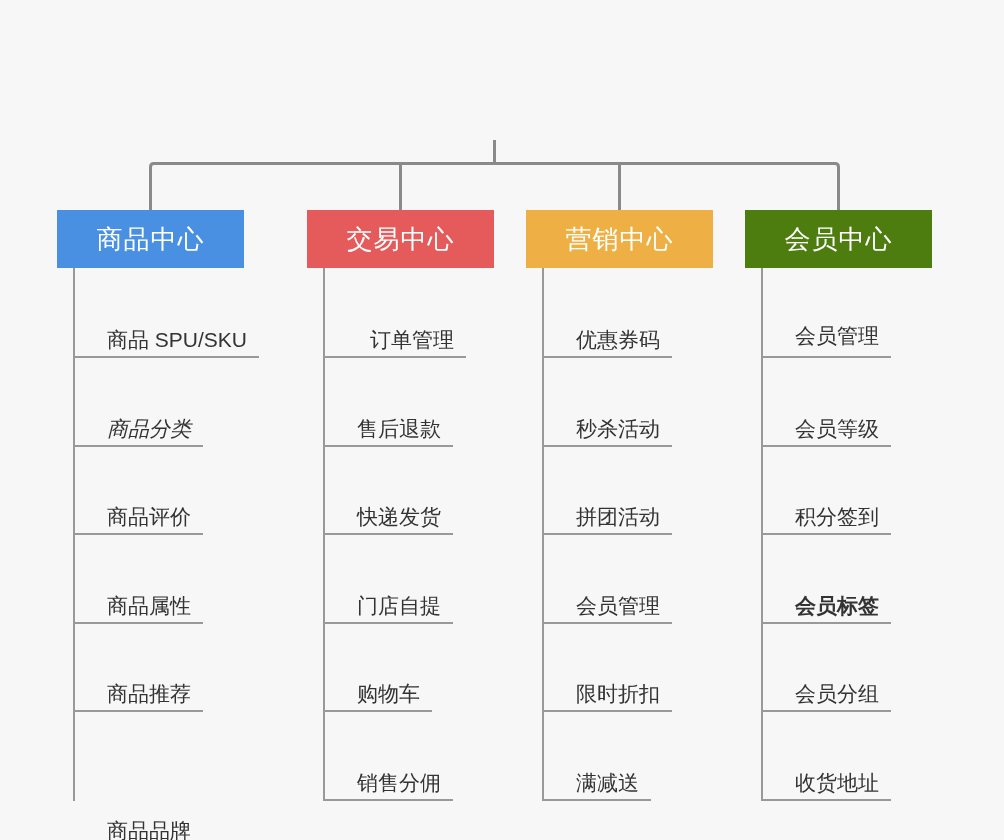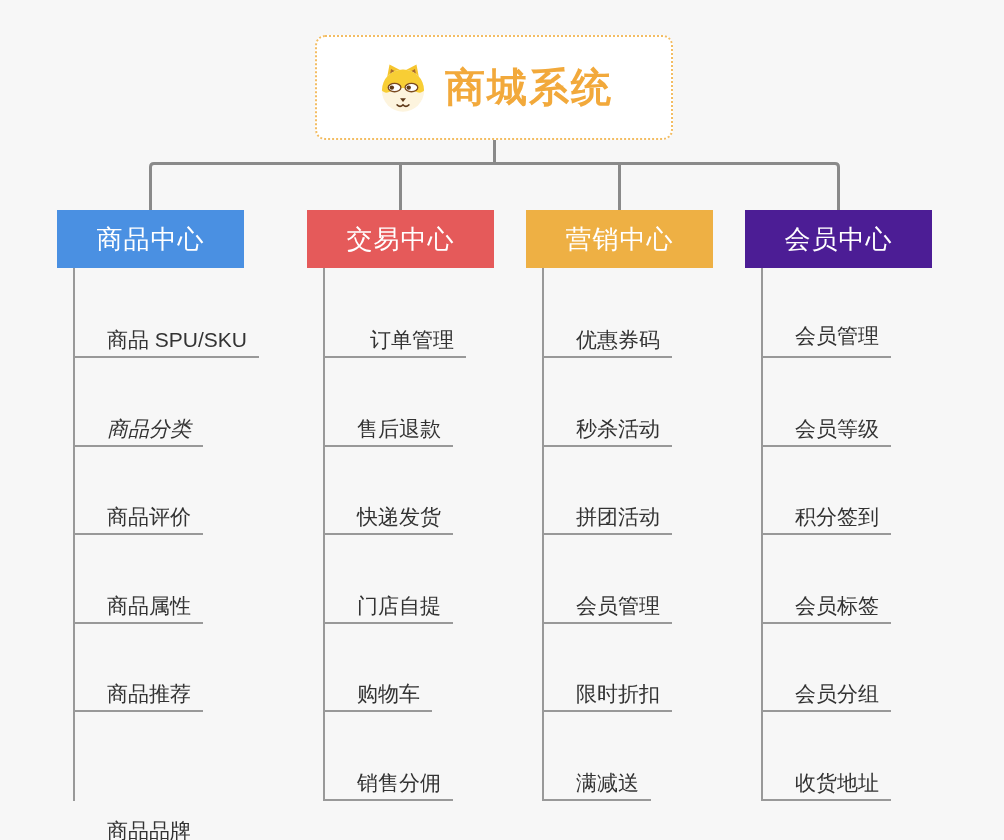--- a/index.html
+++ b/index.html
@@ -56,39 +56,20 @@
 
 <div id="canvas">
 
   <svg id="connectors" width="1004" height="840" viewBox="0 0 1004 840">
     <path id="connector-path" d="M494.5 140 L494.5 163.5
              M150.5 210 L150.5 167 Q150.5 163.5 154 163.5 L835 163.5 Q838.5 163.5 838.5 167 L838.5 210
              M400.5 163.5 L400.5 210
              M619.5 163.5 L619.5 210" fill="none" stroke="#8a8a8a" stroke-width="3"></path>
   </svg>
 
-  <div id="root-node">
-    <span class="root-icon">
-      <svg viewBox="0 0 64 64" width="56" height="54">
-        <path d="M13 20 L16 4 L29 11 Z" fill="#f6c52e"></path>
-        <path d="M51 20 L48 4 L35 11 Z" fill="#f6c52e"></path>
-        <path d="M16.5 17 L17.8 9.5 L24 13 Z" fill="#a86a2d"></path>
-        <path d="M47.5 17 L46.2 9.5 L40 13 Z" fill="#a86a2d"></path>
-        <circle cx="32" cy="35" r="25" fill="#fdf4de"></circle>
-        <path d="M7 35 a25 25 0 0 1 50 0 c-7 7 -11 -3 -25 -3 s-18 10 -25 3 z" fill="#f8ce35"></path>
-        <ellipse cx="22" cy="31.5" rx="7.5" ry="5" fill="#ffffff" stroke="#7a4a21" stroke-width="1.6"></ellipse>
-        <ellipse cx="42" cy="31.5" rx="7.5" ry="5" fill="#ffffff" stroke="#7a4a21" stroke-width="1.6"></ellipse>
-        <circle cx="18.8" cy="31.5" r="2.6" fill="#5f3a1a"></circle>
-        <circle cx="38.8" cy="31.5" r="2.6" fill="#5f3a1a"></circle>
-        <path d="M28.5 44 h7 l-3.5 4.5 z" fill="#5f3a1a"></path>
-        <path d="M25 52 q3.5 3.5 7 0 q3.5 3.5 7 0" stroke="#5f3a1a" stroke-width="1.8" fill="none" stroke-linecap="round"></path>
-      </svg>
-    </span>
-    <span id="root-title">商城系统</span>
-  </div>
 
   <div id="branches">
       <div class="branch-header" style="left: 57px; width: 187px; background: rgb(74, 144, 226);">
     <span class="branch-label">商品中心</span>
   </div>
       <div class="branch-vline" style="left: 73px;"></div>
       <div class="leaf" style="left: 73px; top: 320px;">
     <span class="leaf-label">商品 SPU/SKU</span>
   </div>
       <div class="leaf" style="left: 73px; top: 409px; font-style: italic;">
@@ -143,34 +124,34 @@
   </div>
       <div class="leaf" style="left: 542px; top: 586px;">
     <span class="leaf-label">会员管理</span>
   </div>
       <div class="leaf" style="left: 542px; top: 674px;">
     <span class="leaf-label">限时折扣</span>
   </div>
       <div class="leaf" style="left: 542px; top: 763px;">
     <span class="leaf-label">满减送</span>
   </div>
-      <div class="branch-header" style="left: 745px; width: 187px; background: #4c1d95;">
+      <div class="branch-header" style="left: 745px; width: 187px; background: #4d7c0f;">
     <span class="branch-label">会员中心</span>
   </div>
       <div class="branch-vline" style="left: 761px;"></div>
       <div class="leaf" style="left: 761px; top: 320px; align-items: center;">
     <span class="leaf-label">会员管理</span>
   </div>
       <div class="leaf" style="left: 761px; top: 409px;">
     <span class="leaf-label">会员等级</span>
   </div>
       <div class="leaf" style="left: 761px; top: 497px;">
     <span class="leaf-label">积分签到</span>
   </div>
-      <div class="leaf" style="left: 761px; top: 586px;">
+      <div class="leaf" style="left: 761px; top: 586px; font-weight: bold;">
     <span class="leaf-label">会员标签</span>
   </div>
       <div class="leaf" style="left: 761px; top: 674px;">
     <span class="leaf-label">会员分组</span>
   </div>
       <div class="leaf" style="left: 761px; top: 763px;">
     <span class="leaf-label">收货地址</span>
   </div>
     </div>
 </div>

